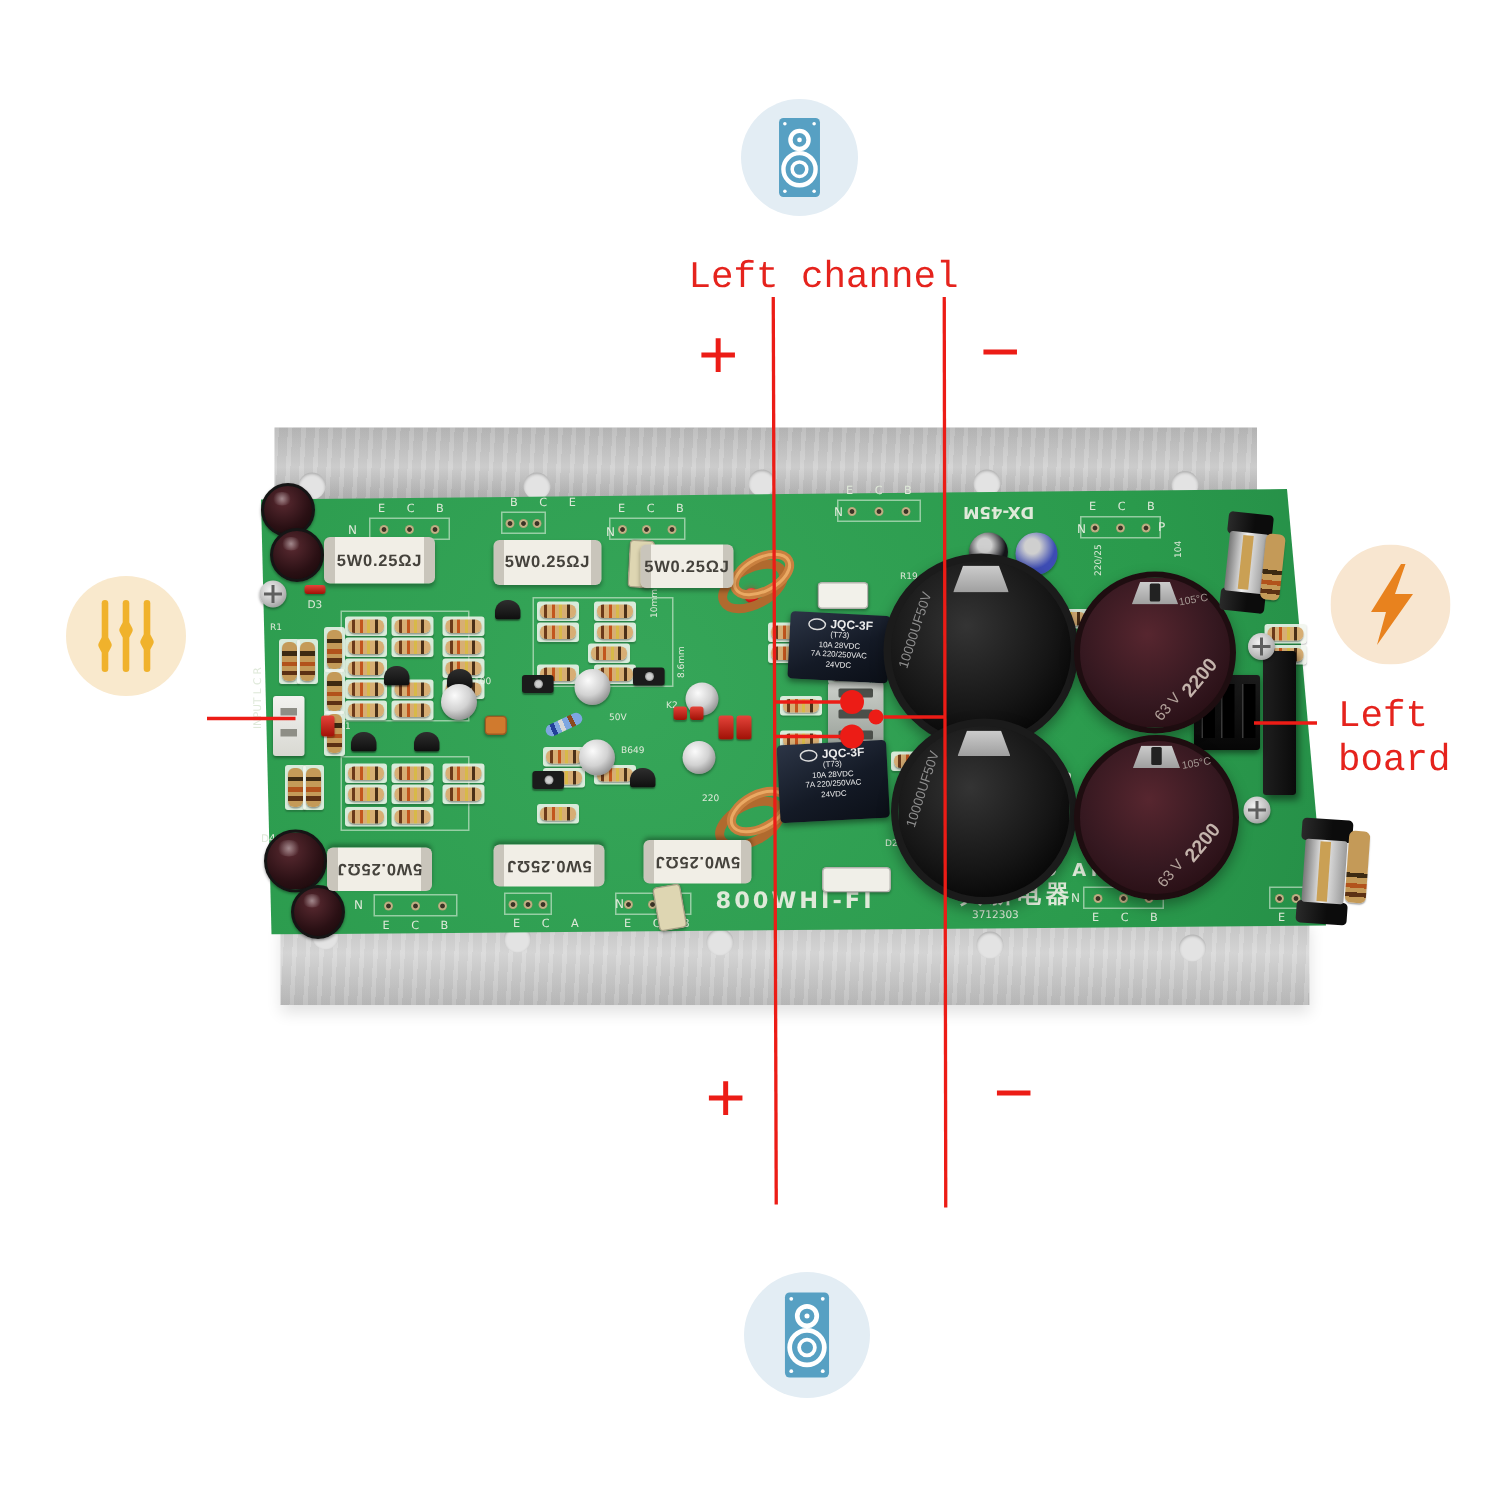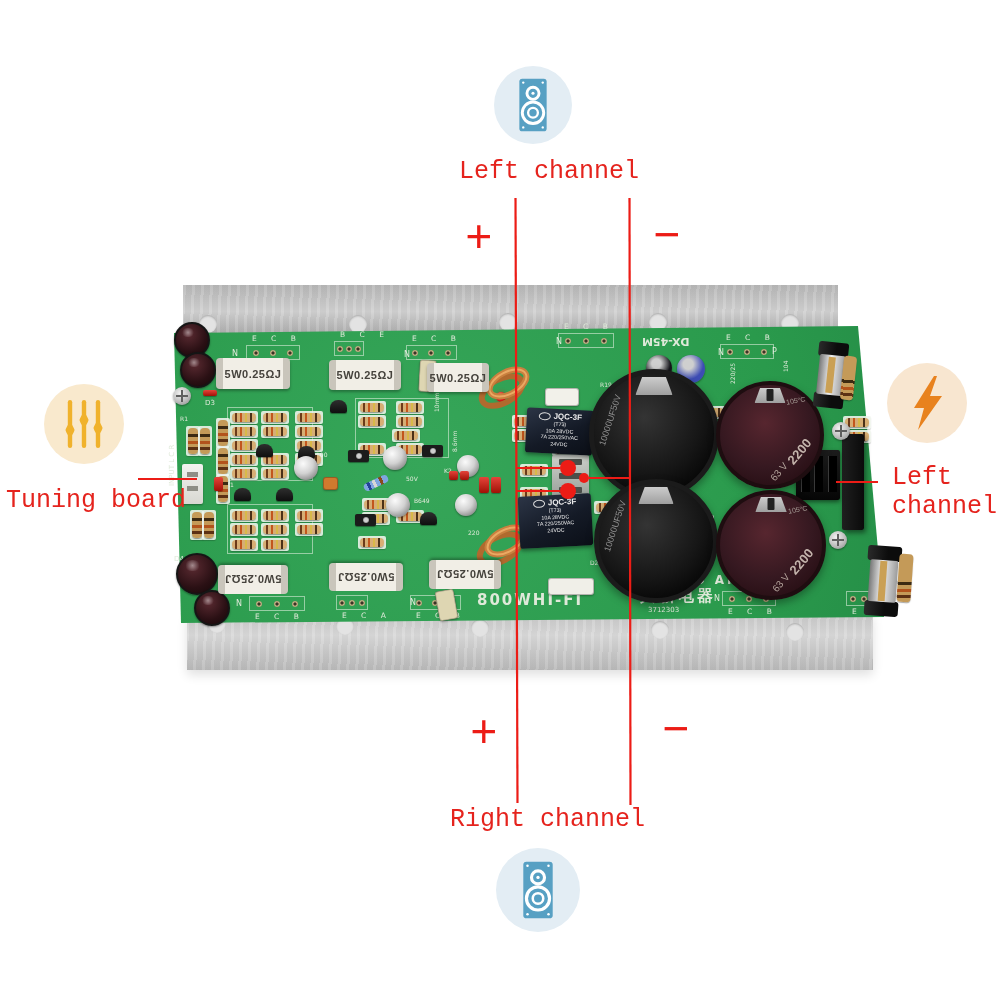--- a/index.html
+++ b/index.html
@@ -485,25 +485,23 @@
       <path d="M40,28 C43,32 44.5,35 44.5,36 C44.5,37 43,40 40,44 C37,40 35.5,37 35.5,36 C35.5,35 37,32 40,28 Z"></path>
       <path d="M54,36 C57,40 58.5,43 58.5,44 C58.5,45 57,48 54,52 C51,48 49.5,45 49.5,44 C49.5,43 51,40 54,36 Z"></path>
     </g>
   </svg>
 
   <svg class="icon" style="left:887px;top:363px" width="80" height="80" viewBox="0 0 80 80">
     <circle cx="40" cy="40" r="40" fill="#f8e6d0"></circle>
     <polygon points="47,13 27,45 37,45 31,67 55,33 43,33 50,13" fill="#e8821e"></polygon>
   </svg>
 
-  <div class="lbl" style="left:459px;top:158px">Left channel</div>
+  <div class="lbl" style="left:459px;top:171px">Left channel</div>
   <div class="sign" style="left:465px;top:217px">+</div>
   <div class="sign" style="left:653px;top:215px">−</div>
 
   <div class="sign" style="left:470px;top:712px">+</div>
   <div class="sign" style="left:662px;top:709px">−</div>
-  <div class="lbl" style="left:450px;top:806px">Right channel</div>
-
-  <div class="lbl" style="left:6px;top:487px">Tuning board</div>
+
 
   <div class="lbl" style="left:892px;top:464px">Left</div>
-  <div class="lbl" style="left:892px;top:493px">channel</div>
+  <div class="lbl" style="left:892px;top:493px">board</div>
 </div>
 
 </body></html>

